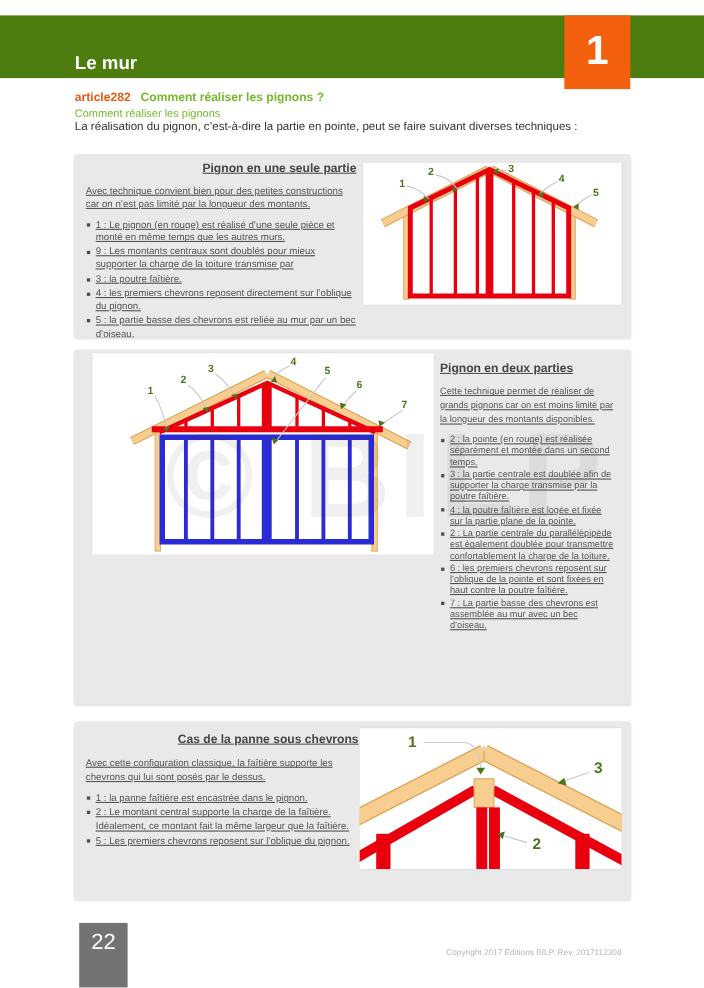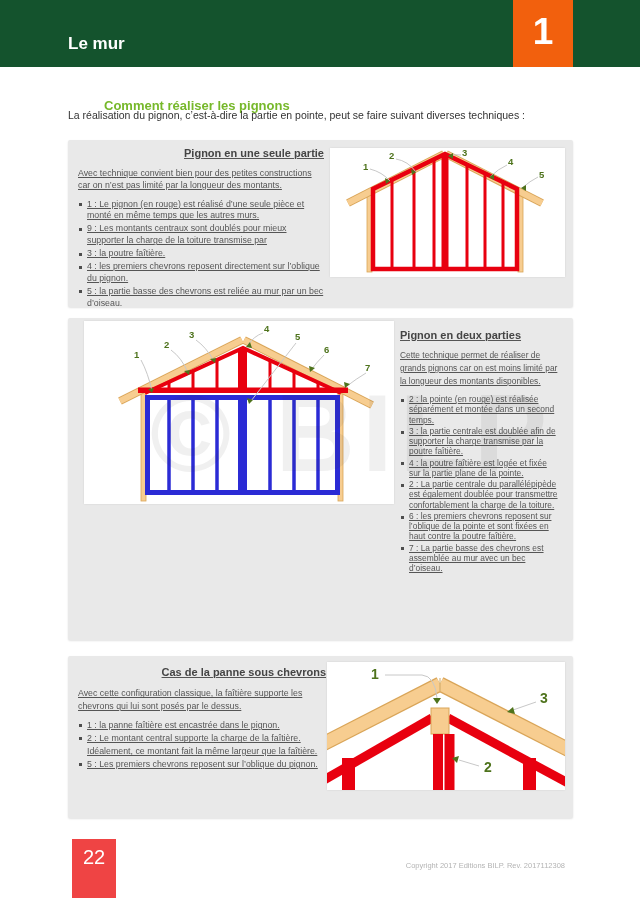--- a/index.html
+++ b/index.html
@@ -1,30 +1,30 @@
 <!DOCTYPE html>
 <html><head>
 <meta charset="utf-8">
 <style>
   html,body{margin:0;padding:0;background:#fff;}
   #page{position:relative;width:640px;height:898px;background:#fff;overflow:hidden;
         font-family:"Liberation Sans",sans-serif;color:#3c3c3c;}
 
   
-  .header-band{position:absolute;left:0;top:0;width:640px;height:67px;background:#14532d;}
+  .header-band{position:absolute;left:0;top:14px;width:640px;height:57px;background:#4d7c0f;}
   .header-title{position:absolute;left:68px;top:34px;color:#fff;font-size:17px;font-weight:bold;}
   .chapter-box{position:absolute;left:513px;top:0;width:60px;height:67px;background:#f2600d;}
   .chapter-num{width:60px;height:67px;line-height:64px;text-align:center;color:#fff;
                font-size:37px;font-weight:bold;}
 
   
   .art-line{position:absolute;left:68px;top:83px;font-size:11px;font-weight:bold;}
   .art-id{color:#e8590c;margin-right:9px;}
   .art-q{color:#76b82a;}
-  .art-sub{position:absolute;left:68px;top:98px;font-size:13px;font-weight:bold;color:#76b82a;margin-left:36px;}
+  .art-sub{position:absolute;left:68px;top:98px;font-size:10px;font-weight:normal;color:#76b82a;}
   .intro{position:absolute;left:68px;top:109px;width:500px;font-size:10.5px;color:#333;}
 
   
   .gbox{position:absolute;left:68px;width:505px;background:#e9e9e9;border-radius:2px;
         box-shadow:0 1px 2px rgba(0,0,0,0.12);overflow:hidden;}
   #box1{top:140px;height:167px;}
   #box2{top:318px;height:322px;}
   #box3{top:656px;height:162px;}
 
   .panel{position:absolute;background:#fff;box-shadow:0 0 2px rgba(0,0,0,0.10);}
@@ -47,36 +47,39 @@
   
   svg text.lbl{font-family:"Liberation Sans",sans-serif;font-weight:bold;fill:#4e731c;}
   svg .leader{fill:none;stroke:#c8c8c8;stroke-width:1;}
 
   
   .watermark{position:absolute;left:150px;top:378px;font-size:110px;line-height:1;
              font-weight:bold;letter-spacing:7px;color:rgba(50,50,50,0.075);
              z-index:40;pointer-events:none;white-space:nowrap;}
 
   
-  .page-num-box{position:absolute;left:72px;top:839px;width:44px;height:59px;background:#ef4444;}
+  .page-num-box{position:absolute;left:72px;top:839px;width:44px;height:59px;background:#737373;}
   .page-num{color:#fff;font-size:20px;text-align:center;margin-top:7px;}
   .copyright{position:absolute;right:75px;top:861px;font-size:7.5px;color:#b4b4b4;}
 </style>
 </head>
 <body>
 
 <div id="page">
 
   <div class="header-band">
     <div class="header-title">Le mur</div>
     <div class="chapter-box">
       <div class="chapter-num">1</div>
     </div>
   </div>
 
+  <div class="art-line">
+    <span class="art-id">article282</span><span class="art-q">Comment réaliser les pignons ?</span>
+  </div>
   <div class="art-sub">Comment réaliser les pignons</div>
   <div class="intro">La réalisation du pignon, c’est-à-dire la partie en pointe, peut se faire suivant diverses techniques :</div>
 
   <div class="gbox" id="box1">
     <div class="txtcol" id="txt1">
       <div class="box-title t-right">Pignon en une seule partie</div>
       <div class="box-para">Avec technique convient bien pour des petites constructions car on n’est pas limité par la longueur des montants.</div>
       <ul class="blist">
         <li>1 : Le pignon (en rouge) est réalisé d’une seule pièce et monté en même temps que les autres murs.</li>
         <li>9 : Les montants centraux sont doublés pour mieux supporter la charge de la toiture transmise par</li>

